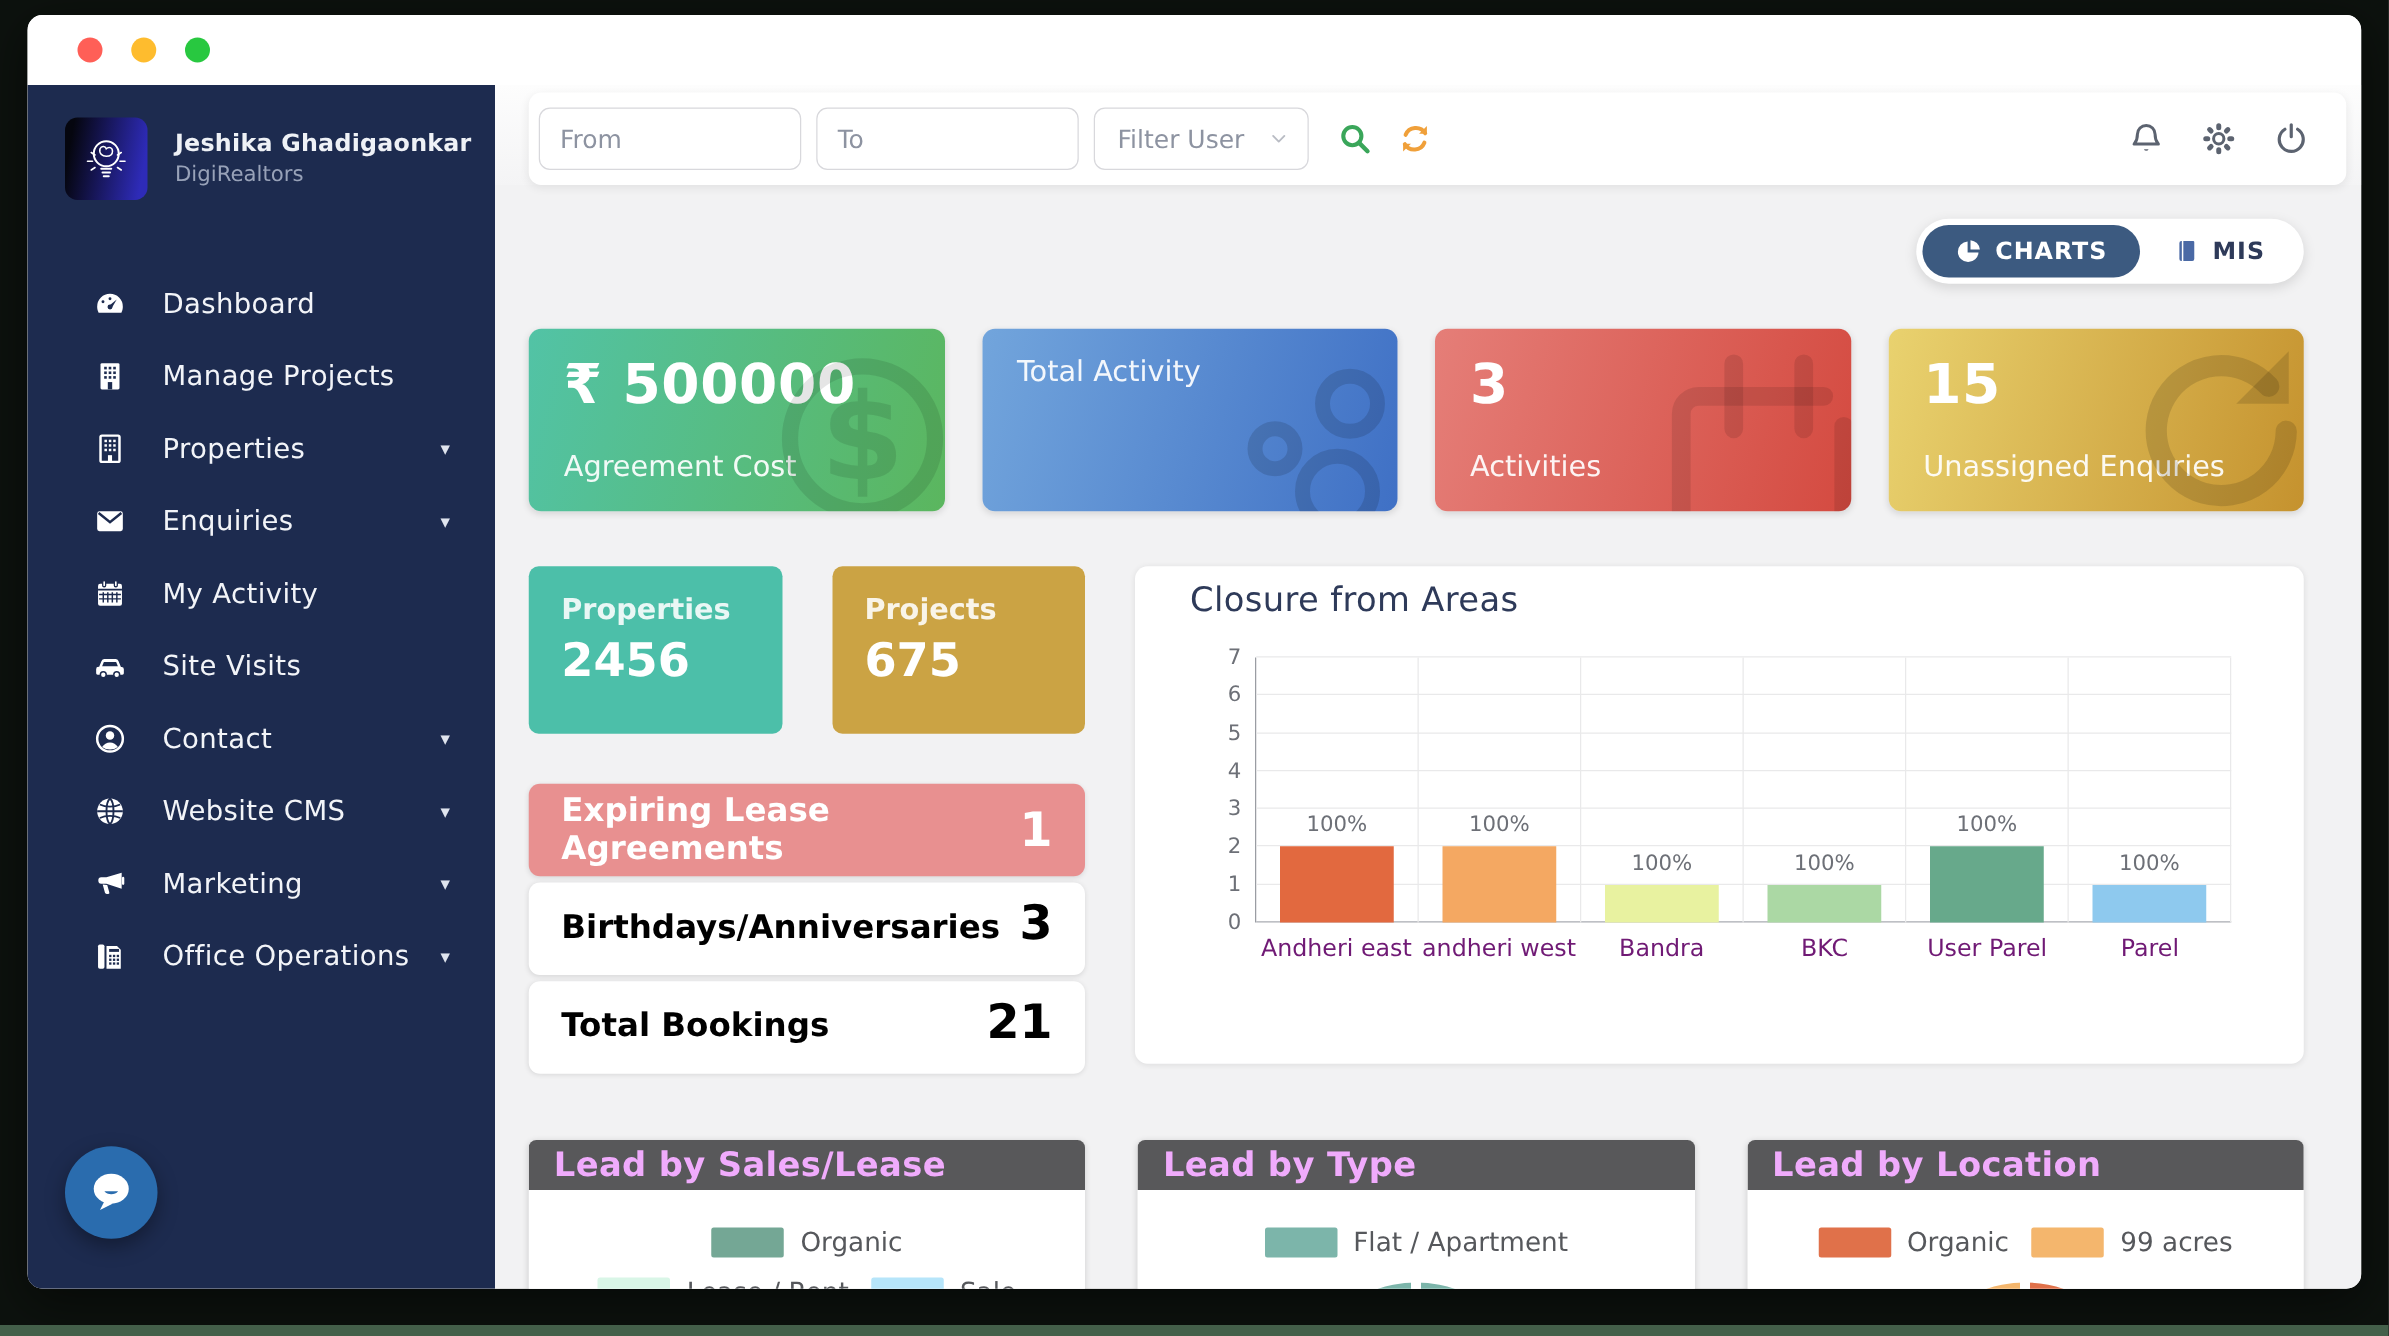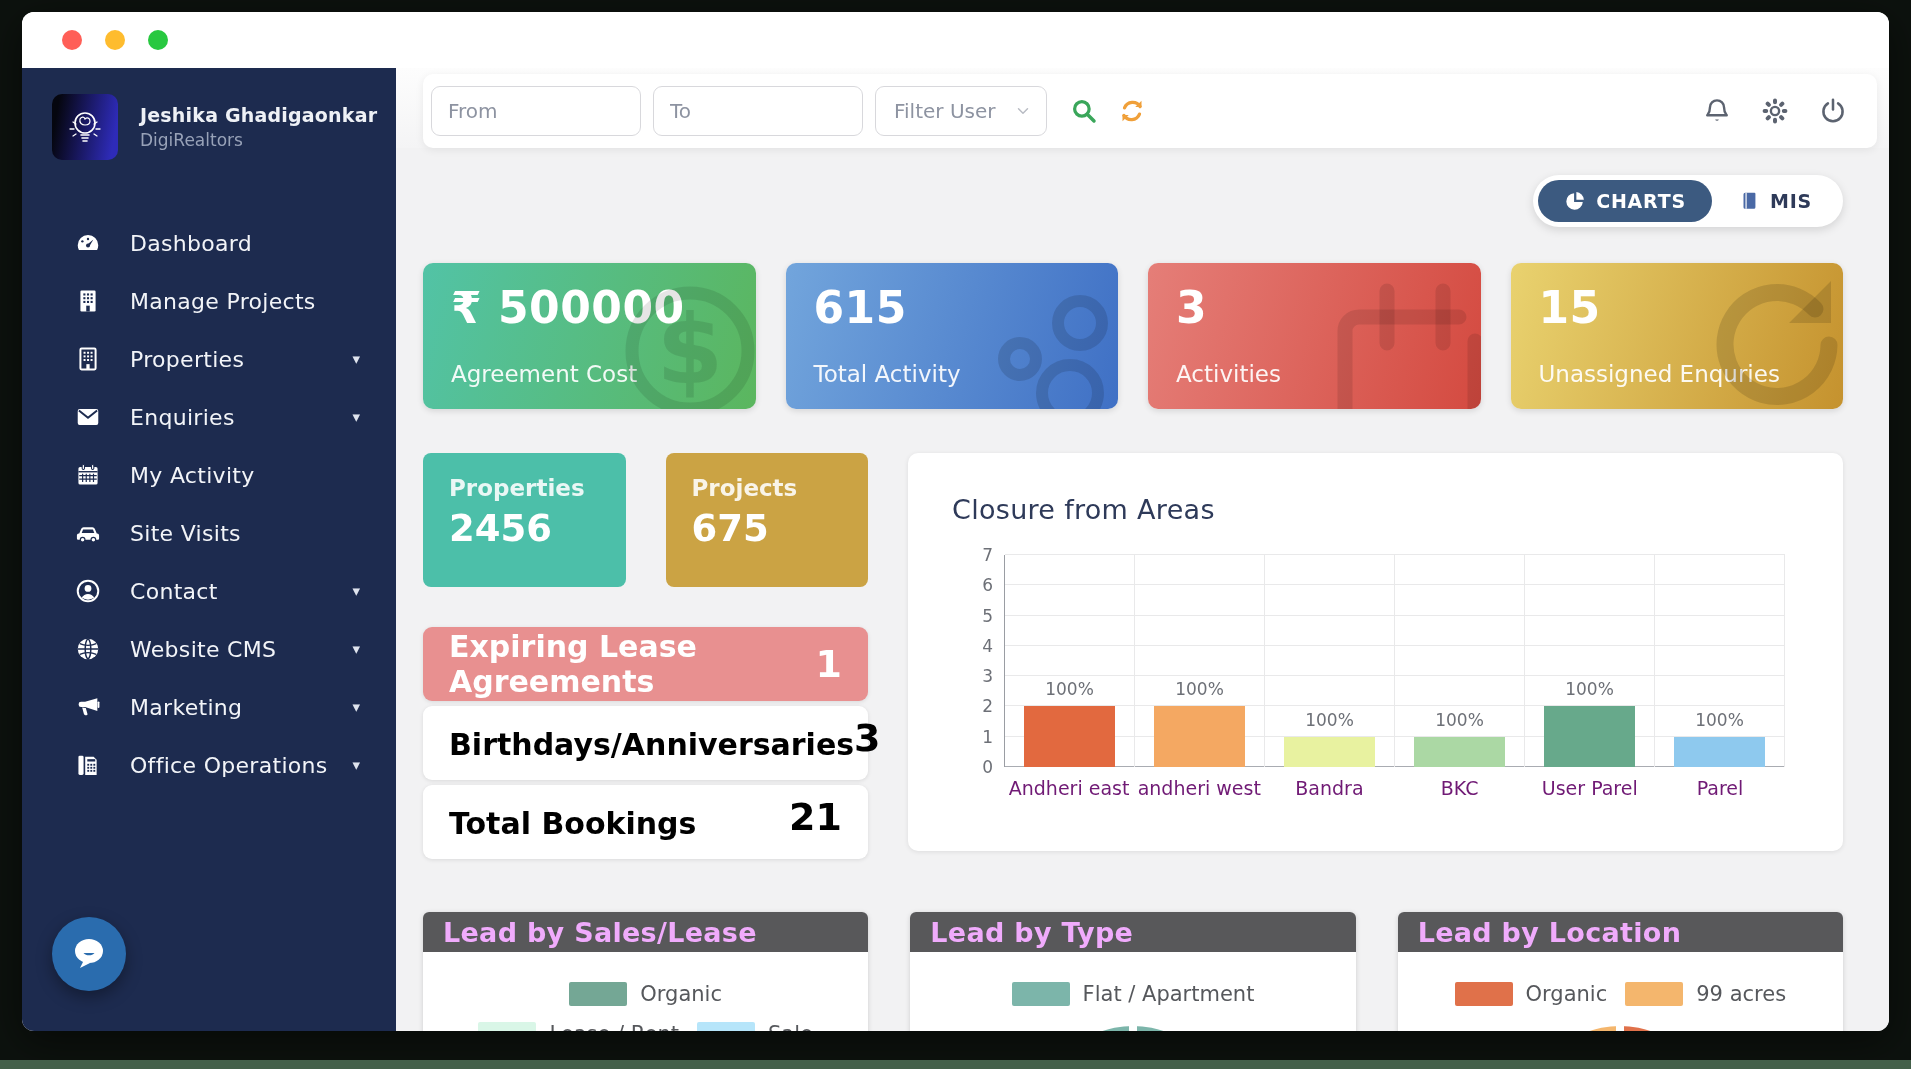--- a/index.html
+++ b/index.html
@@ -67,26 +67,26 @@
   .tiles { display:grid; grid-template-columns:1fr 1fr; gap:40px; }
   .tile { height:134px; border-radius:8px; padding:22px 26px; color:#fff; cursor:pointer; }
   .tile-label { font-size:23px; font-weight:600; color:rgba(255,255,255,.88); }
   .tile-value { font-size:37px; font-weight:bold; margin-top:6px; }
 
   .summary { margin-top:40px; }
   .sum-row { border-radius:9px; background:#fff; box-shadow:0 1px 4px rgba(0,0,0,.10); display:flex;
              justify-content:space-between; align-items:flex-start; padding:13px 26px 0 26px; height:74px;
              margin-bottom:5px; cursor:pointer; }
   .sum-row.hl { color:#fff; align-items:center; padding-top:0; }
-  .sum-label { font-size:30px; font-weight:bold; margin-top:8px; }
+  .sum-label { font-size:26px; font-weight:bold; margin-top:8px; }
   .sum-row.hl .sum-label { margin-top:0; }
   .sum-value { font-size:38px; font-weight:bold; line-height:1; }
 
   .chart-card { background:#fff; border-radius:10px; box-shadow:0 1px 5px rgba(0,0,0,.09);
-                height:398px; padding:41px 40px 0 44px; }
+                height:398px; padding:12px 40px 0 44px; }
   .chart-title { font-size:27px; font-weight:500; color:#2e3a59; letter-spacing:.3px; }
 
   .bc-plot { position:relative; height:212px; margin:30px 18px 0 52px; border-left:1px solid #9a9da3; }
   .bc-hline { position:absolute; left:0; right:0; height:1px; background:#e9e9ea; }
   .bc-hline.axis { background:#aab; background:#a9acb2; }
   .bc-ylab { position:absolute; right:calc(100% + 12px); transform:translateY(50%); font-size:17px; color:#6d7077; }
   .bc-cols { position:absolute; inset:0; display:flex; }
   .bc-col { flex:1; position:relative; border-right:1px solid #e9e9ea; }
   .bc-bar { position:absolute; bottom:0; left:15%; width:70%; }
   .bc-blab { position:absolute; left:0; width:100%; text-align:center; font-size:17px; color:#6d7077; }
@@ -357,21 +357,20 @@
           <div class="stats" id="stat-cards">
               <div class="stat-card" style="background: linear-gradient(105deg, rgb(82, 195, 166), rgb(91, 182, 94));">
                 <div class="sc-value">₹ 500000</div>
                 <div class="sc-label">Agreement Cost</div>
                 <div class="sc-mark"><svg width="160" height="160" viewBox="0 0 160 160">
                     <circle cx="80" cy="80" r="58" fill="none" stroke="rgba(0,0,0,.10)" stroke-width="13"></circle>
                     <text x="80" y="112" font-size="96" font-weight="bold" fill="rgba(0,0,0,.10)" text-anchor="middle" font-family="DejaVu Sans">$</text>
                   </svg></div>
               </div>
               <div class="stat-card" style="background: linear-gradient(105deg, rgb(114, 165, 220), rgb(63, 112, 197));">
-                <div class="sc-value">615</div>
                 <div class="sc-label">Total Activity</div>
                 <div class="sc-mark"><svg width="160" height="150" viewBox="0 0 160 150">
                     <g fill="none" stroke="rgba(0,0,0,.13)" stroke-width="12">
                       <circle cx="108" cy="42" r="22"></circle>
                       <circle cx="48" cy="78" r="16"></circle>
                       <circle cx="98" cy="112" r="28"></circle>
                     </g>
                   </svg></div>
               </div>
               <div class="stat-card" style="background: linear-gradient(105deg, rgb(229, 126, 120), rgb(212, 74, 64));">

